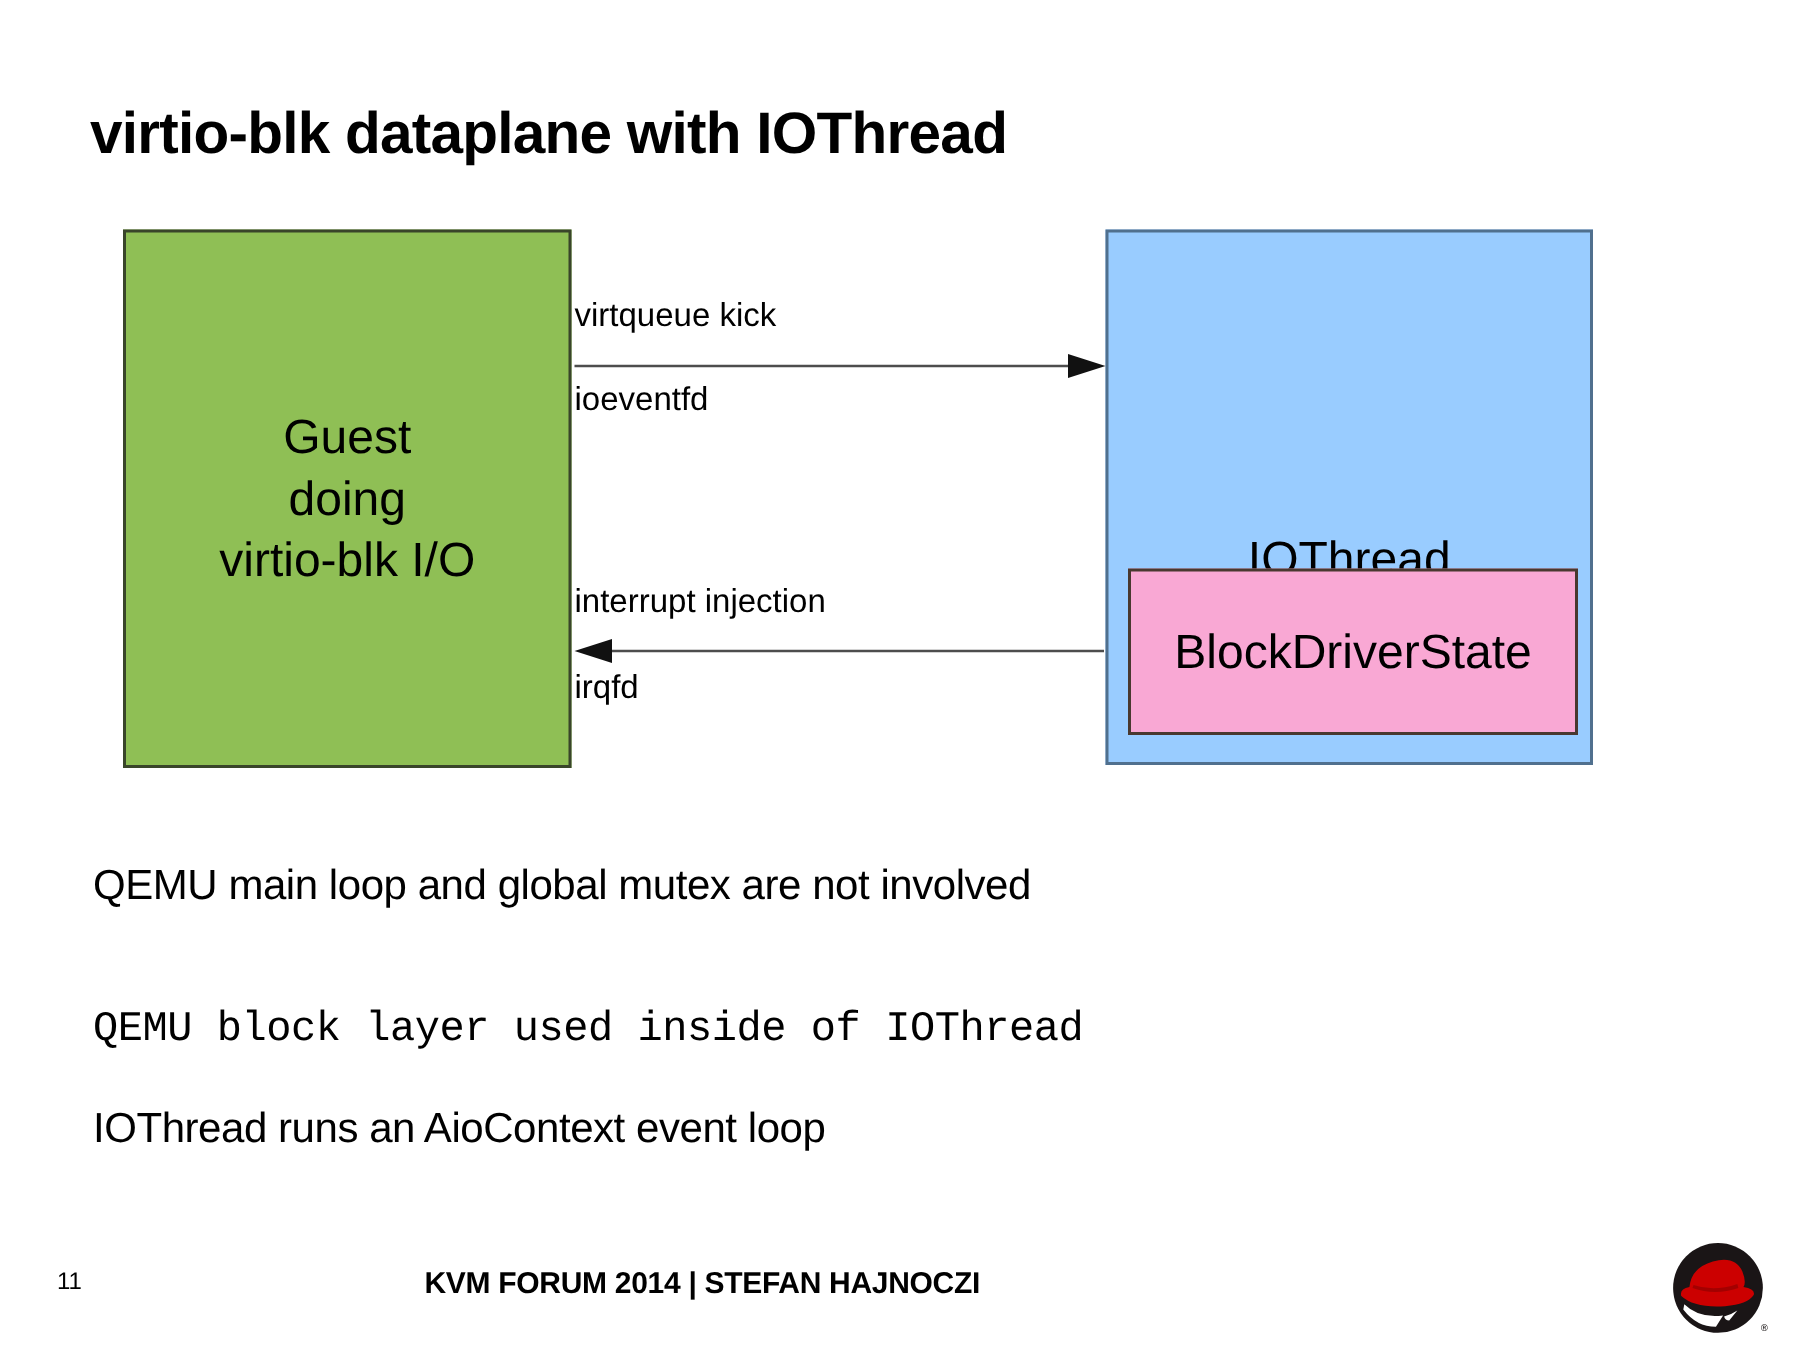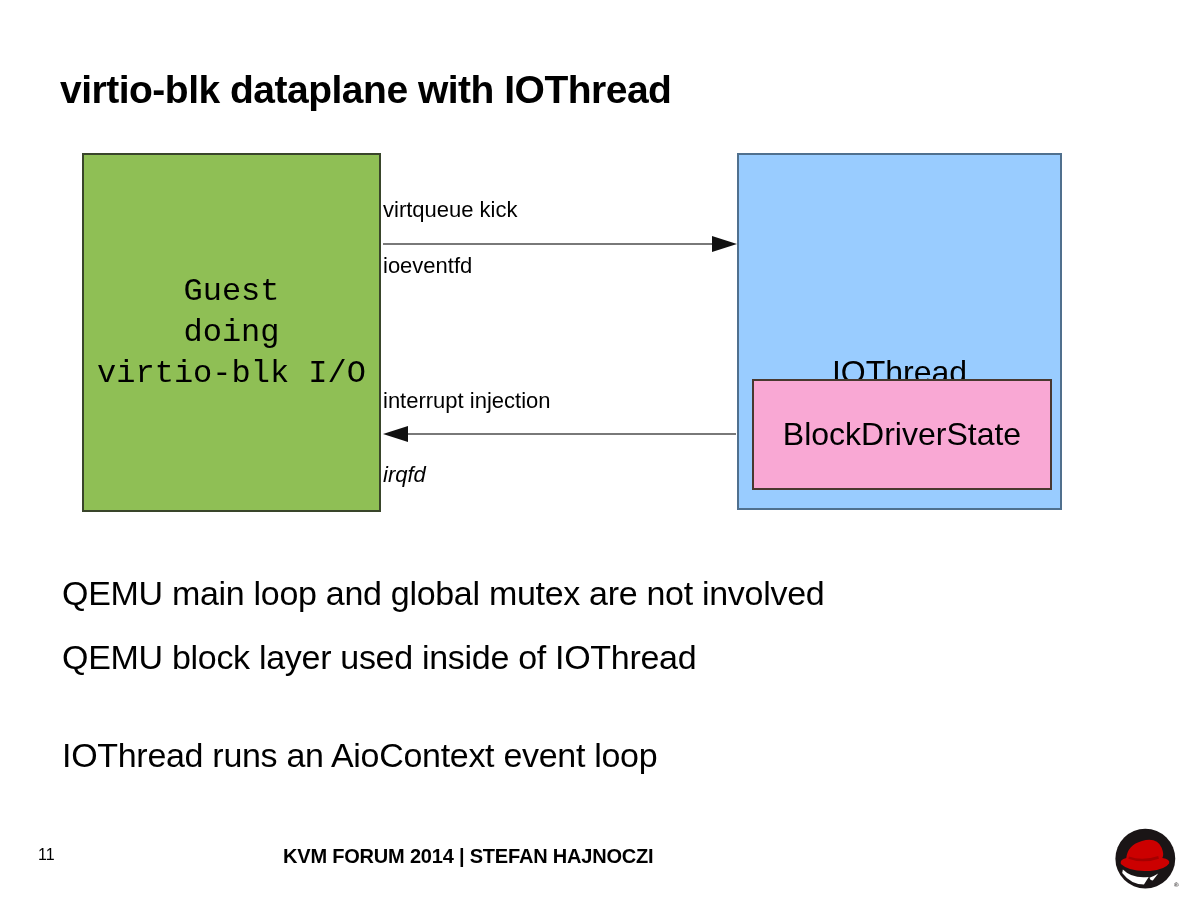--- a/index.html
+++ b/index.html
@@ -16,21 +16,20 @@
     font-size:39px;font-weight:bold;letter-spacing:-0.5px;
     margin:0;
   }
   
   .box{position:absolute;box-sizing:border-box;display:flex;align-items:center;justify-content:center;text-align:center;}
   .guest-box{
     left:82px;top:153px;width:299px;height:359px;
     border:2px solid #39452a;
     font-size:32px;line-height:41px;
     flex-direction:column;
-    font-family:Liberation Mono, monospace;
   }
   .iothread-box{
     left:737px;top:153px;width:325px;height:357px;
     border:2px solid #50708e;
   }
   .iothread-label{
     position:absolute;left:737px;top:314px;width:325px;
     text-align:center;font-size:32px;margin-top:40px;
   }
   .bds-box{
@@ -39,29 +38,29 @@
     font-size:32px;
   }
   
   .arrow-label{
     position:absolute;left:383px;width:354px;
     font-size:22px;
   }
   .lbl-kick-top{top:197px;}
   .lbl-kick-bot{top:253px;}
   .lbl-irq-top{top:388px;}
-  .lbl-irq-bot{top:462px;font-style:italic;}
+  .lbl-irq-bot{top:445px;}
   .arrows{position:absolute;left:0;top:0;pointer-events:none;}
   
   .bullet{
     position:absolute;left:62px;
-    font-size:34px;letter-spacing:-0.3px;
+    font-size:28px;letter-spacing:-0.3px;
   }
   .b0{top:574px;}
-  .b1{top:638px;}
+  .b1{top:671px;font-family:Liberation Mono, monospace;}
   .b2{top:736px;}
   
   .page-number{position:absolute;left:38px;top:846px;font-size:16px;}
   .footer-text{
     position:absolute;left:283px;top:845px;width:548px;
     text-align:left;font-size:20px;font-weight:bold;letter-spacing:-0.2px;
     white-space:nowrap;
   }
   .logo{position:absolute;left:1112px;top:826px;width:68px;height:68px;}
 </style>

